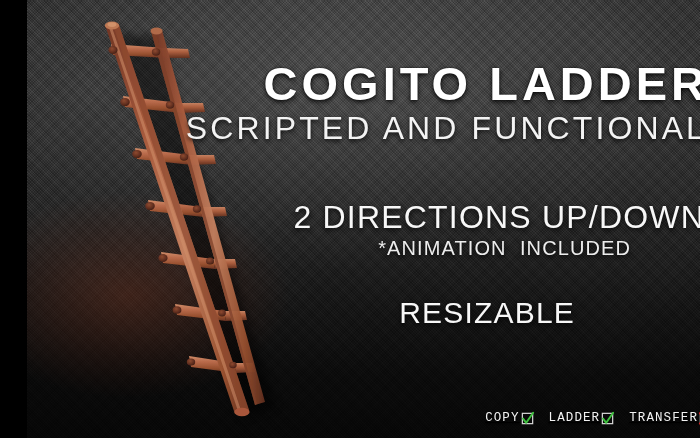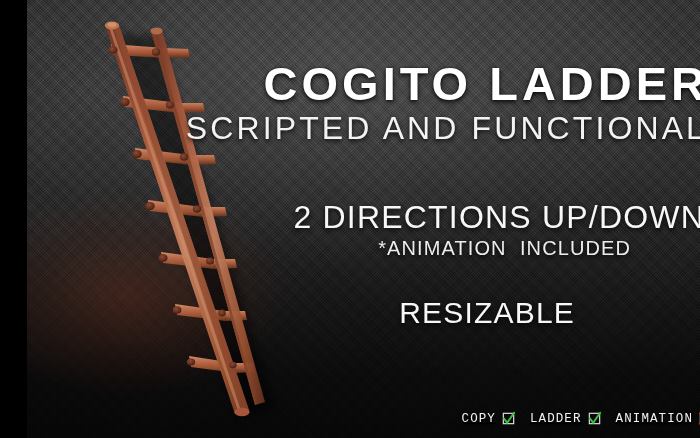--- a/index.html
+++ b/index.html
@@ -115,21 +115,21 @@
     color:#f7f7f7;
     text-shadow:0 2px 5px rgba(0,0,0,.9);
   }
 
   
   .perms{
     position:absolute; right:14px; bottom:12px;
     display:flex; align-items:center; gap:14px;
   }
   .perm{
-    display:flex; align-items:center; gap:5px;text-decoration:underline;
+    display:flex; text-decoration:underline;
   }
   .perm-label{
     font-family:"Liberation Mono", "DejaVu Sans Mono", monospace;
     font-size:12.5px; letter-spacing:1.1px;
     color:#f2f2f2;
     text-shadow:0 1px 2px rgba(0,0,0,.9);
   }
   .perm-mark{ width:15px; height:15px; display:block; }
 </style>
 </head>
@@ -261,21 +261,21 @@
 
     <div class="perm">
       <span class="perm-label">LADDER</span>
       <svg class="perm-mark" viewBox="0 0 16 16">
         <rect x="2.5" y="2.5" width="11" height="11" fill="none" stroke="#d8d8d8" stroke-width="1.3"></rect>
         <path d="M3.2 8.0 L6.6 12.6 L14.0 1.9" fill="none" stroke="#3ec03e" stroke-width="2.1" stroke-linecap="round" stroke-linejoin="round"></path>
       </svg>
     </div>
 
     <div class="perm">
-      <span class="perm-label">ANIMATION</span>
+      <span class="perm-label">TRANSFER</span>
       <svg class="perm-mark" viewBox="0 0 16 16">
         <rect x="2.5" y="2.5" width="11" height="11" fill="none" stroke="#d8d8d8" stroke-width="1.3"></rect>
         <path d="M2.0 2.4 L14.0 13.4 M14.0 2.4 L2.0 13.4" fill="none" stroke="#e02020" stroke-width="2.0" stroke-linecap="round"></path>
       </svg>
     </div>
 
   </div>
 
 </div>
 

